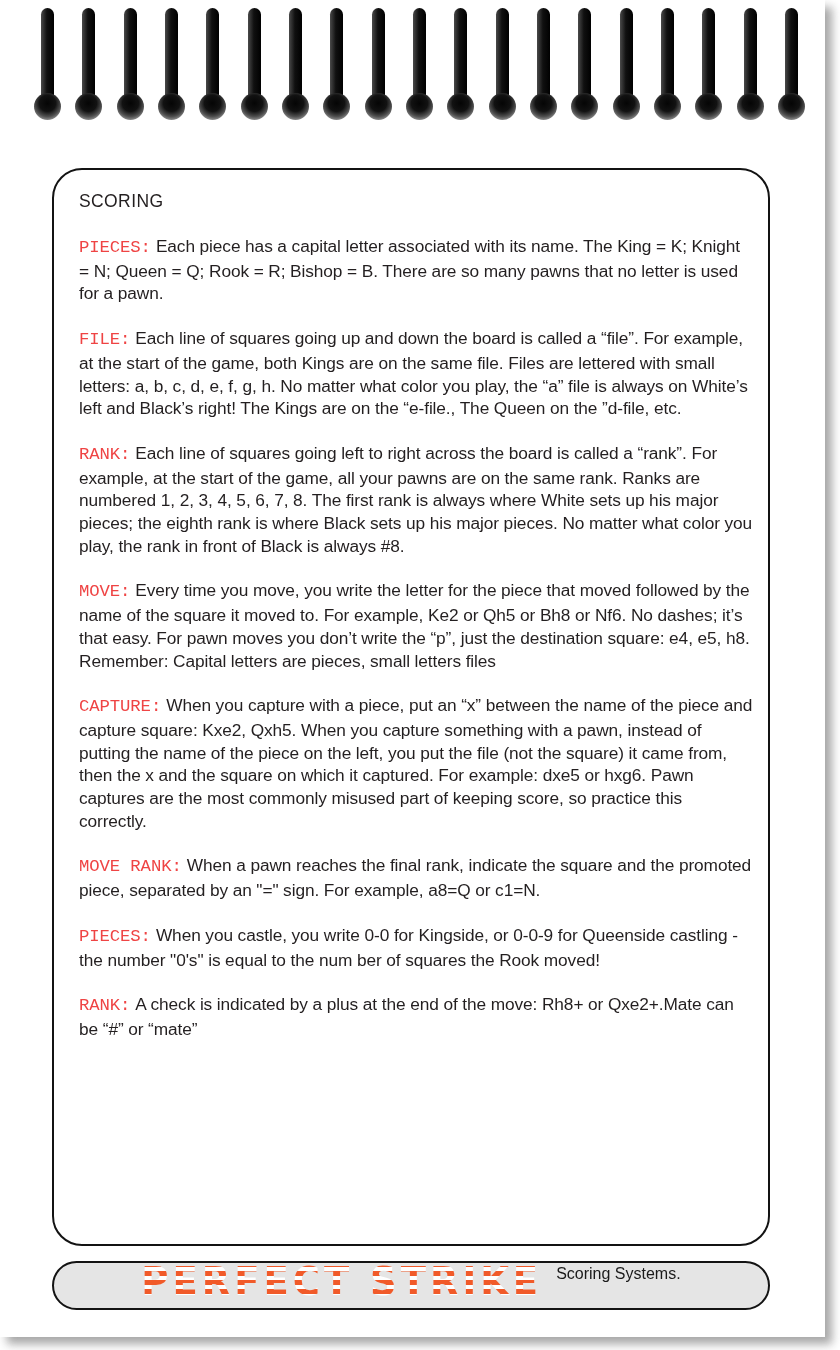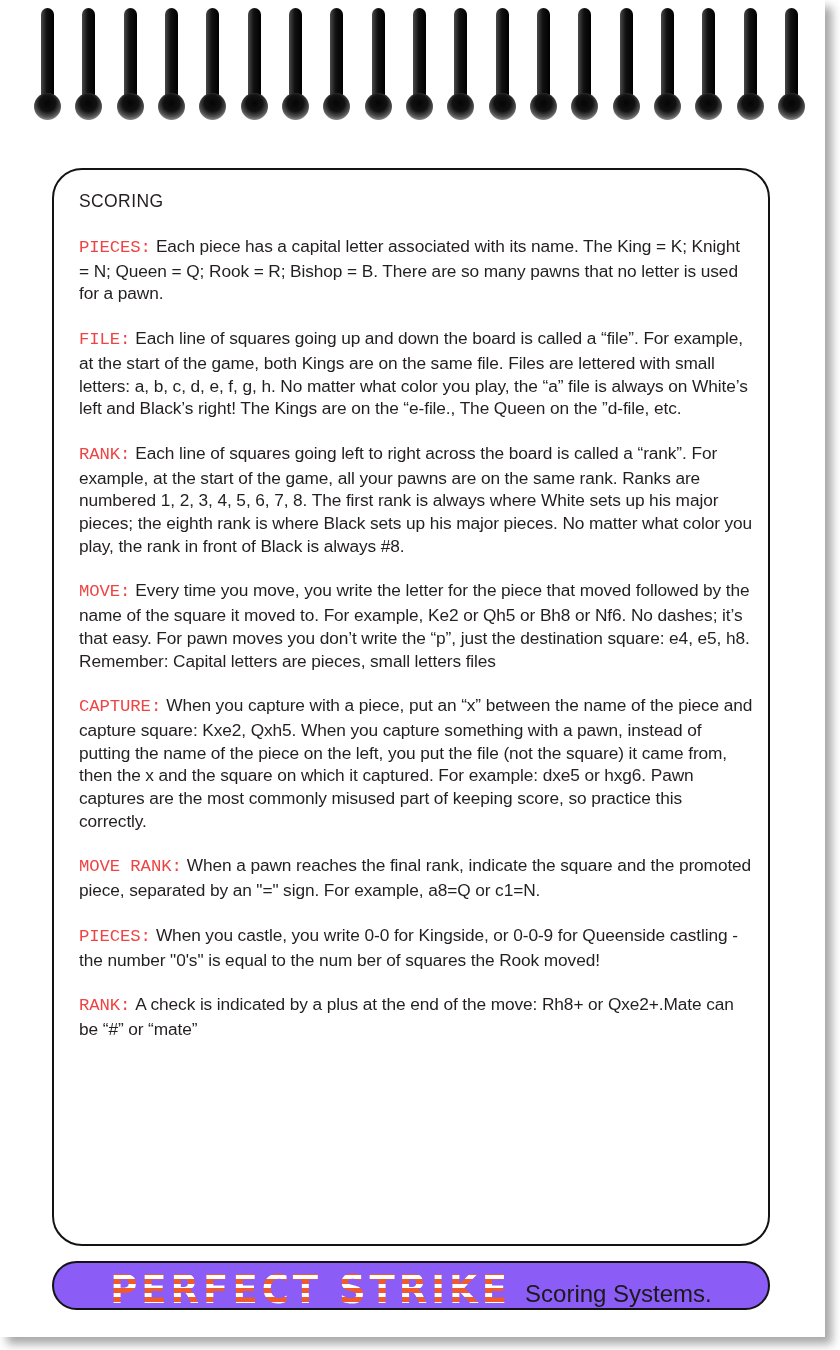--- a/index.html
+++ b/index.html
@@ -74,41 +74,41 @@
     font-family: Liberation Mono, monospace;
   }
   
   .pill {
     position: absolute;
     left: 52px; top: 1261px;
     width: 718px; height: 49px;
     box-sizing: border-box;
     border: 2.5px solid #131313;
     border-radius: 26px;
-    background: #8b5cf6;
+    background: #e5e5e5;
     display: flex;
-    align-items: flex-end;
+    align-items: flex-start;
     justify-content: center;
     gap: 14px;
   }
   .brand {
     font-family: "DejaVu Sans", sans-serif;
     font-weight: bold;
     font-size: 37px;
     letter-spacing: 4px;
     line-height: 1;
     color: transparent;
     background-image: repeating-linear-gradient(to bottom, #f15a29 0px, #f15a29 5px, #ffffff 5px, #ffffff 8.5px);
     -webkit-background-clip: text;
     background-clip: text;
     transform: scaleY(1.05);
     white-space: nowrap;
   }
   .tagline {
-    font-size: 24px;
+    font-size: 16px;
     color: #1a1a1a;
     white-space: nowrap;
     padding-top: 2px;
   }
 </style>
 </head>
 <body>
 
 <div class="page">
 

